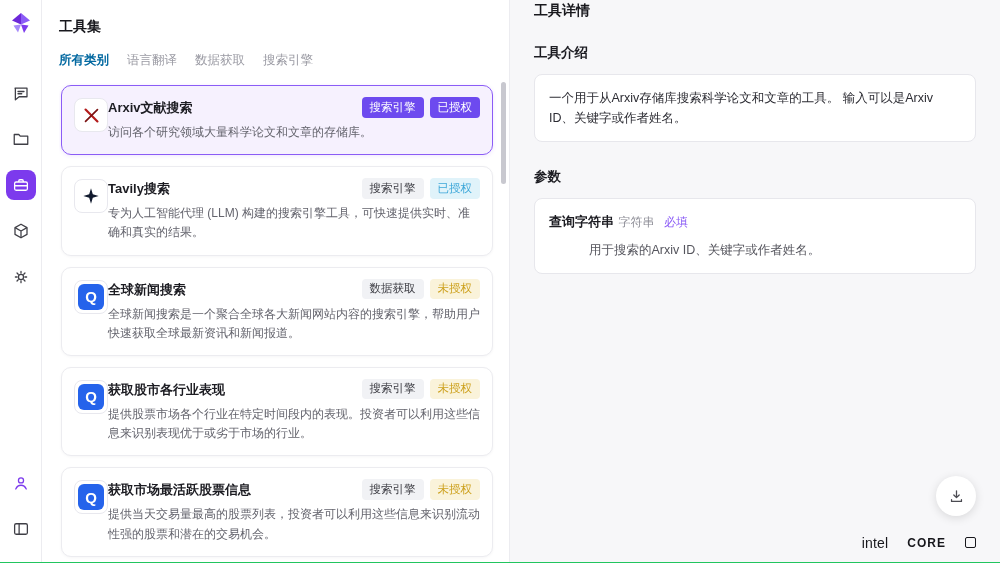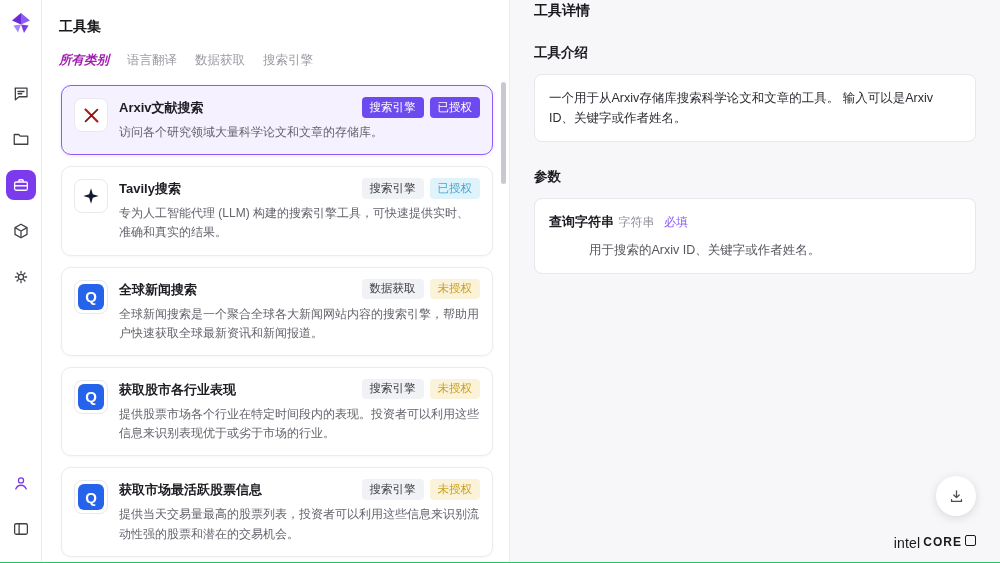--- a/index.html
+++ b/index.html
@@ -14,24 +14,24 @@
   .rail-btn svg { width:18px; height:18px; }
   .rail-btn.active { background:#7C3AED; color:#fff; }
   .rail-btn.purple { color:#7C3AED; }
   .rail-spacer { flex:1; }
 
   
   .list-panel { width:468px; flex:none; border-right:1px solid #ececf0; position:relative; padding:18px 0 0 17px; display:flex; flex-direction:column; background:#fff; }
   .panel-title { font-size:14px; font-weight:bold; color:#18181d; margin:0 0 16px; }
   .tabs { display:flex; gap:18px; margin-bottom:14px; }
   .tab { font-size:12.5px; color:#9a9aa3; background:none; border:none; padding:0; cursor:pointer; font-family:inherit; }
-  .tab.active { color:#a21caf; font-weight:bold;font-style:italic; }
+  .tab.active { color:#0369a1; font-weight:bold; }
 
   .cards { flex:1; overflow:hidden; padding:2px 16px 8px 2px; display:flex; flex-direction:column; gap:11px; }
-  .card { position:relative; border:1px solid #ececf0; border-radius:10px; background:#fff; padding:12px; display:flex; gap:11px; box-shadow:0 1px 3px rgba(20,20,40,.04); cursor:pointer; }
+  .card { position:relative; border:1px solid #ececf0; border-radius:10px; background:#fff; padding:12px; display:flex; box-shadow:0 1px 3px rgba(20,20,40,.04); cursor:pointer; }
   .card.selected { border:1.5px solid #8B5CF6; background:#F6F1FE; box-shadow:0 1px 4px rgba(124,58,237,.12); }
   .tool-icon { width:34px; height:34px; flex:none; border-radius:8px; display:flex; align-items:center; justify-content:center; background:#fff; border:1px solid #e8e8ee; overflow:hidden; }
   .tool-icon .inner-blue { width:26px; height:26px; border-radius:6px; background:#2563EB; color:#fff; display:flex; align-items:center; justify-content:center; font-weight:bold; font-size:15px; }
   .tool-icon.arxiv { color:#B31B1B; font-weight:bold; font-size:18px; }
   .tool-icon.tavily { color:#10192d; font-size:17px; }
   .tool-body { flex:1; min-width:0; }
   .tool-title { font-size:13px; font-weight:bold; color:#1c1c22; margin:1px 0 6px; padding-right:122px; }
   .tool-desc { font-size:12px; color:#64646d; line-height:1.6; }
   .badges { position:absolute; top:11px; right:12px; display:flex; gap:6px; }
   .badge { font-size:11.5px; padding:2.5px 8px; border-radius:4px; line-height:1.35; white-space:nowrap; }
@@ -49,21 +49,21 @@
   .section-title { font-size:13.5px; font-weight:bold; color:#1c1c22; margin:0 0 12px; }
   .box { background:#fff; border:1px solid #e7e7ec; border-radius:8px; padding:13px 14px; margin-bottom:26px; }
   .intro-text { font-size:12.5px; color:#2c2c33; line-height:1.6; }
   .param-name { font-size:13px; font-weight:bold; color:#1c1c22; }
   .param-type { font-size:12px; color:#8a8a93; margin-left:0; }
   .param-required { font-size:12px; color:#8b5cf6; margin-left:5px; }
   .param-desc { margin-top:10px; font-size:12.5px; color:#55555d; line-height:1.5;margin-left:40px; }
 
   .fab { position:absolute; right:24px; bottom:46px; width:40px; height:40px; border-radius:50%; background:#fff; box-shadow:0 2px 10px rgba(0,0,0,.13); border:none; display:flex; align-items:center; justify-content:center; color:#4b4b52; cursor:pointer; }
   .fab svg { width:17px; height:17px; }
-  .intel { position:absolute; right:24px; bottom:11px; display:flex; align-items:flex-start; gap:3px; color:#17171c; }
+  .intel { position:absolute; right:24px; bottom:11px; display:flex; align-items:center; gap:19px; color:#17171c; }
   .intel .brand { font-size:14px; letter-spacing:.2px; }
   .intel .series { font-size:12px; font-weight:bold; letter-spacing:1px; margin-bottom:1px; }
   .intel .chip { width:11px; height:11px; border:1.3px solid #17171c; border-radius:2px; margin-bottom:1px; }
 </style>
 </head>
 <body>
 
 <div class="app">
 
   <aside class="rail">

